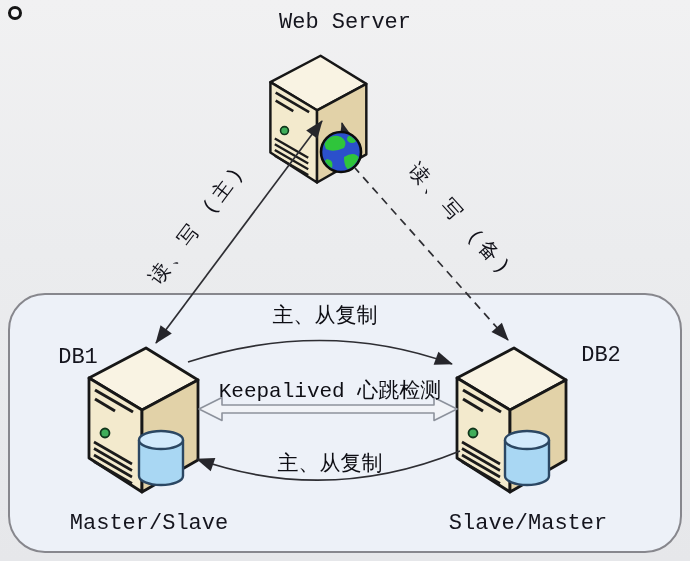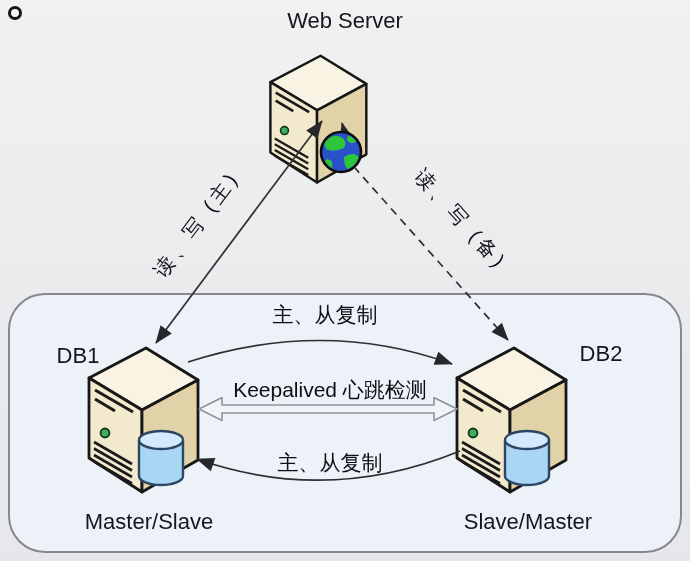--- a/index.html
+++ b/index.html
@@ -1,19 +1,19 @@
 <!DOCTYPE html>
 <html><head>
 <meta charset="utf-8">
 <style>
   html,body{margin:0;padding:0;background:#d8d8da;}
   .stage{
     position:relative;width:690px;height:561px;overflow:hidden;
     background:linear-gradient(180deg,#f1f1f2 0%,#ebecee 45%,#e6e7ea 100%);
-    font-family:Liberation Sans, sans-serif;
+    font-family:Liberation Mono, monospace;
   }
   svg{position:absolute;left:0;top:0;}
   text{fill:#15151e;}
   .lbl{font-size:22px;}
   .cn{font-size:21px;fill:#0e0e14;}
   .cn-rot{font-size:20px;fill:#101018;letter-spacing:4px;}
 </style>
 </head>
 <body>
 

